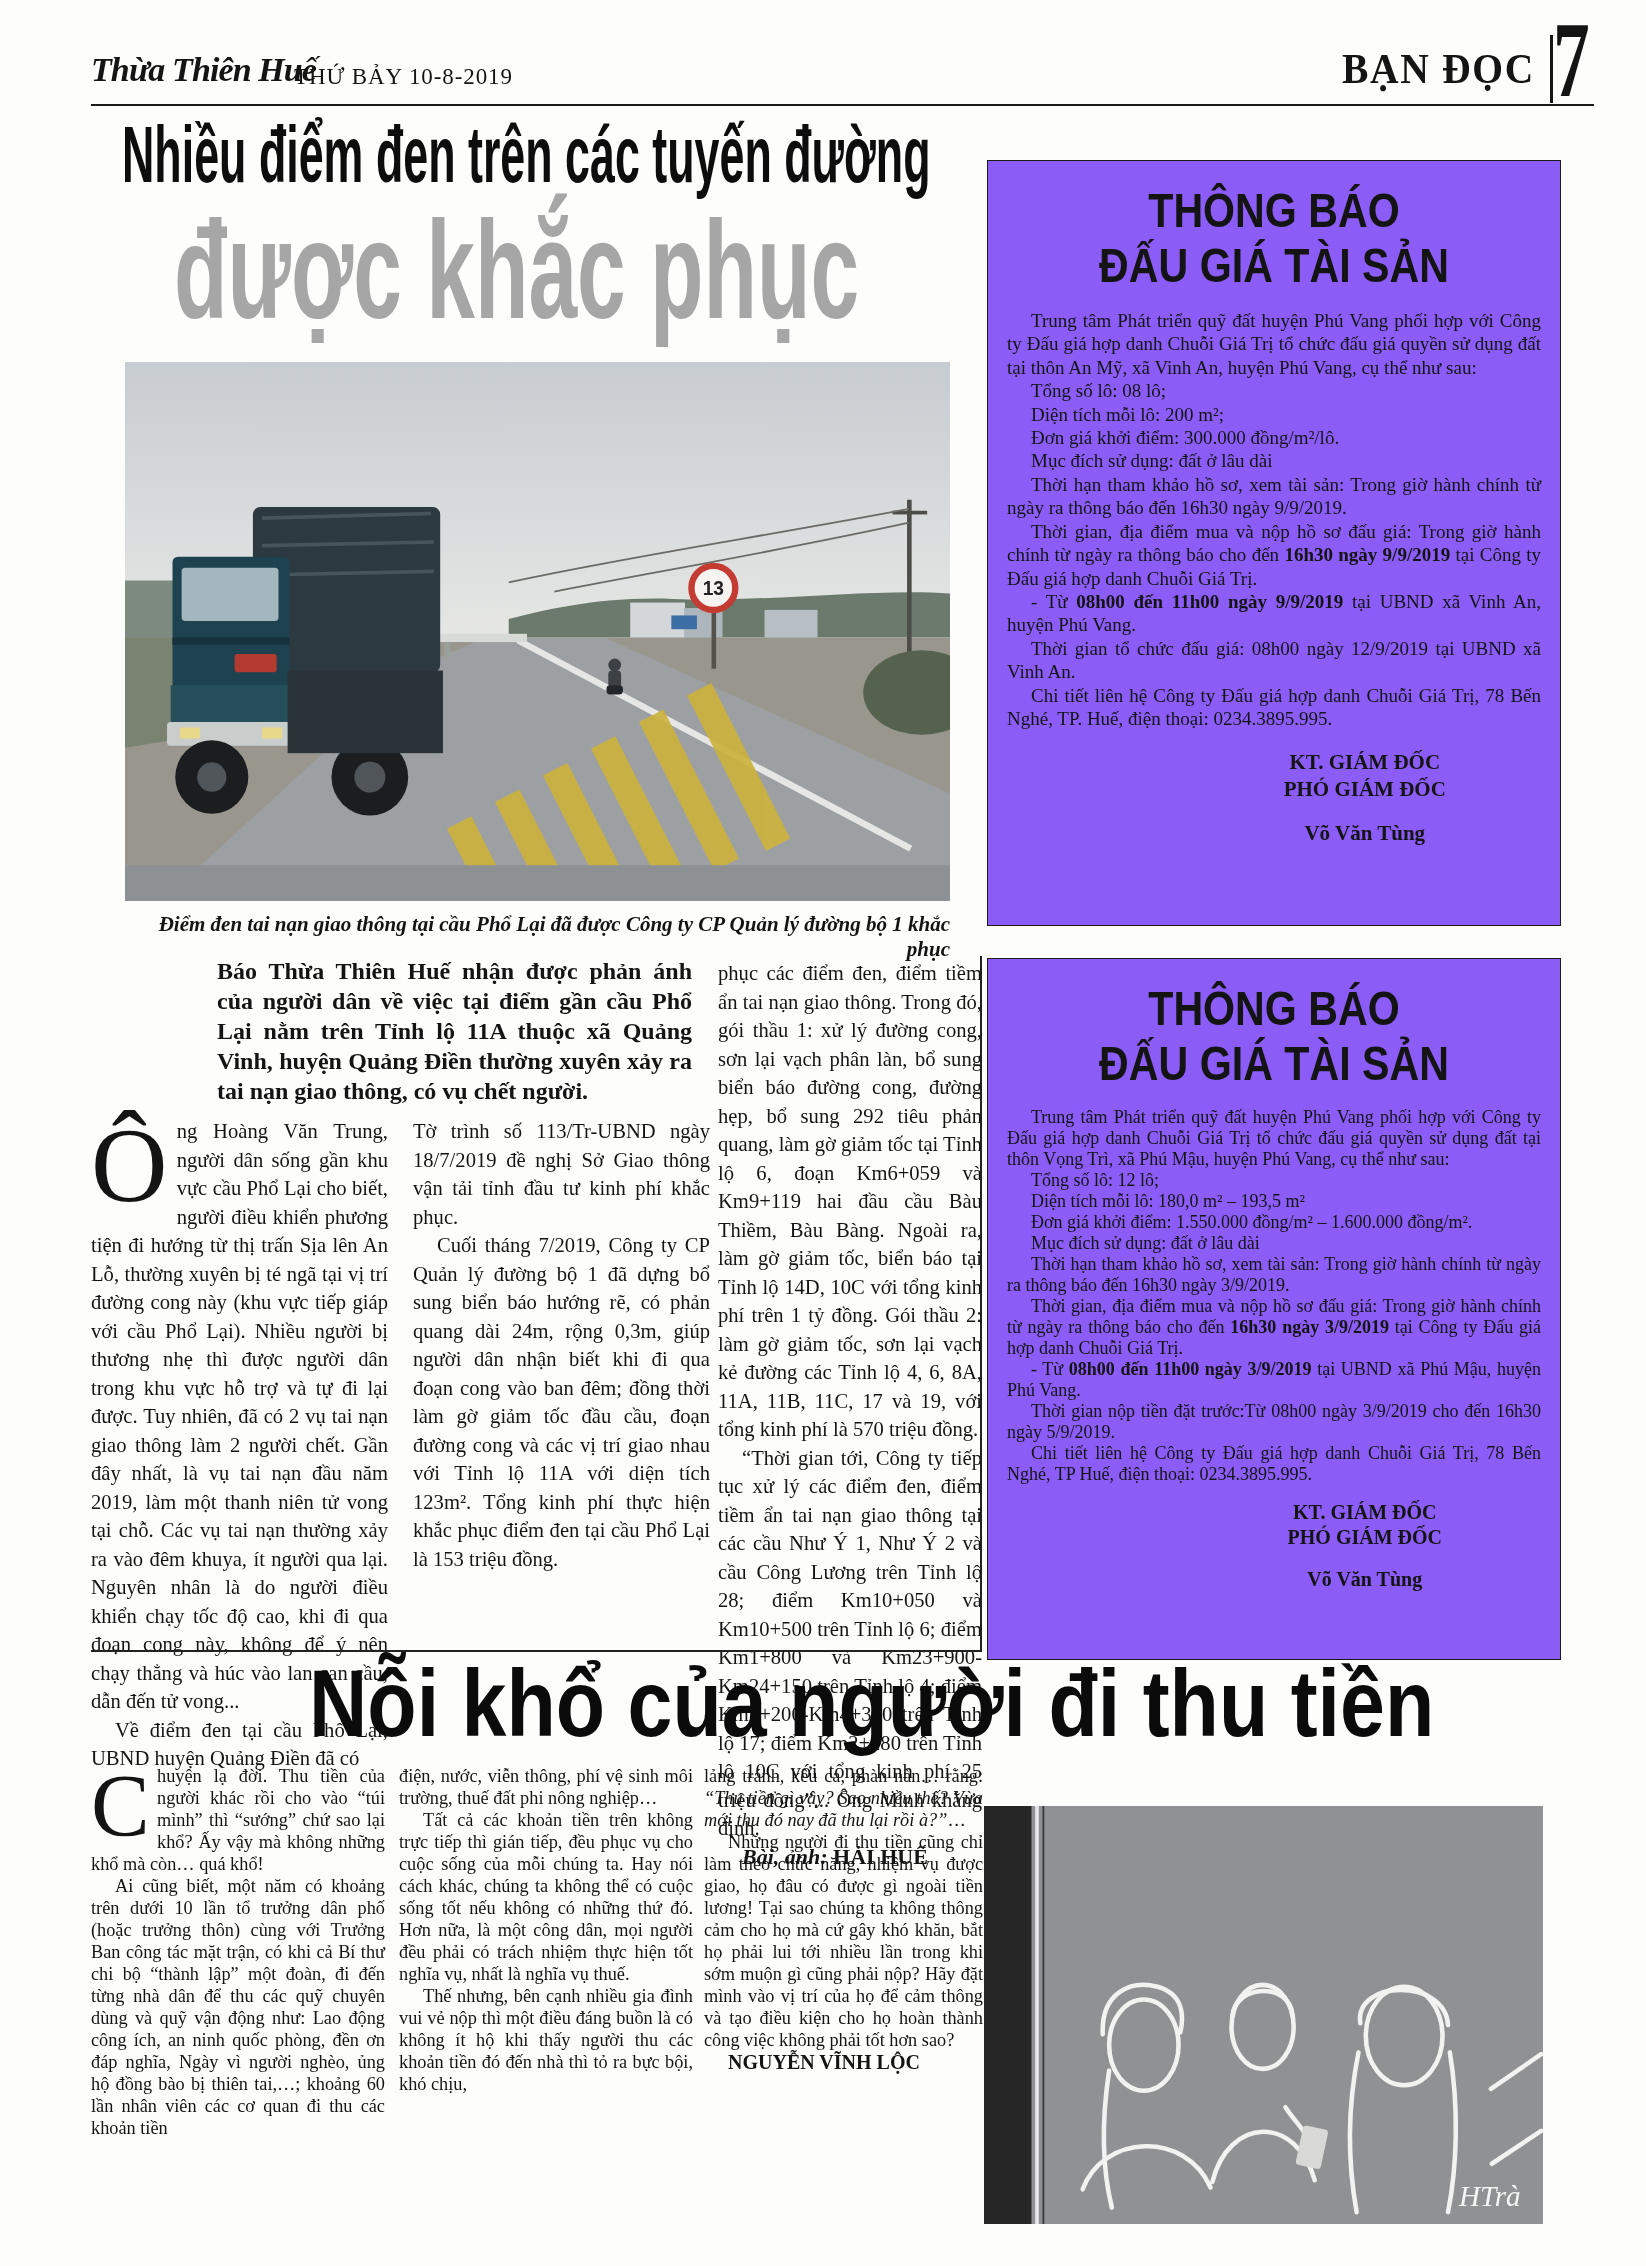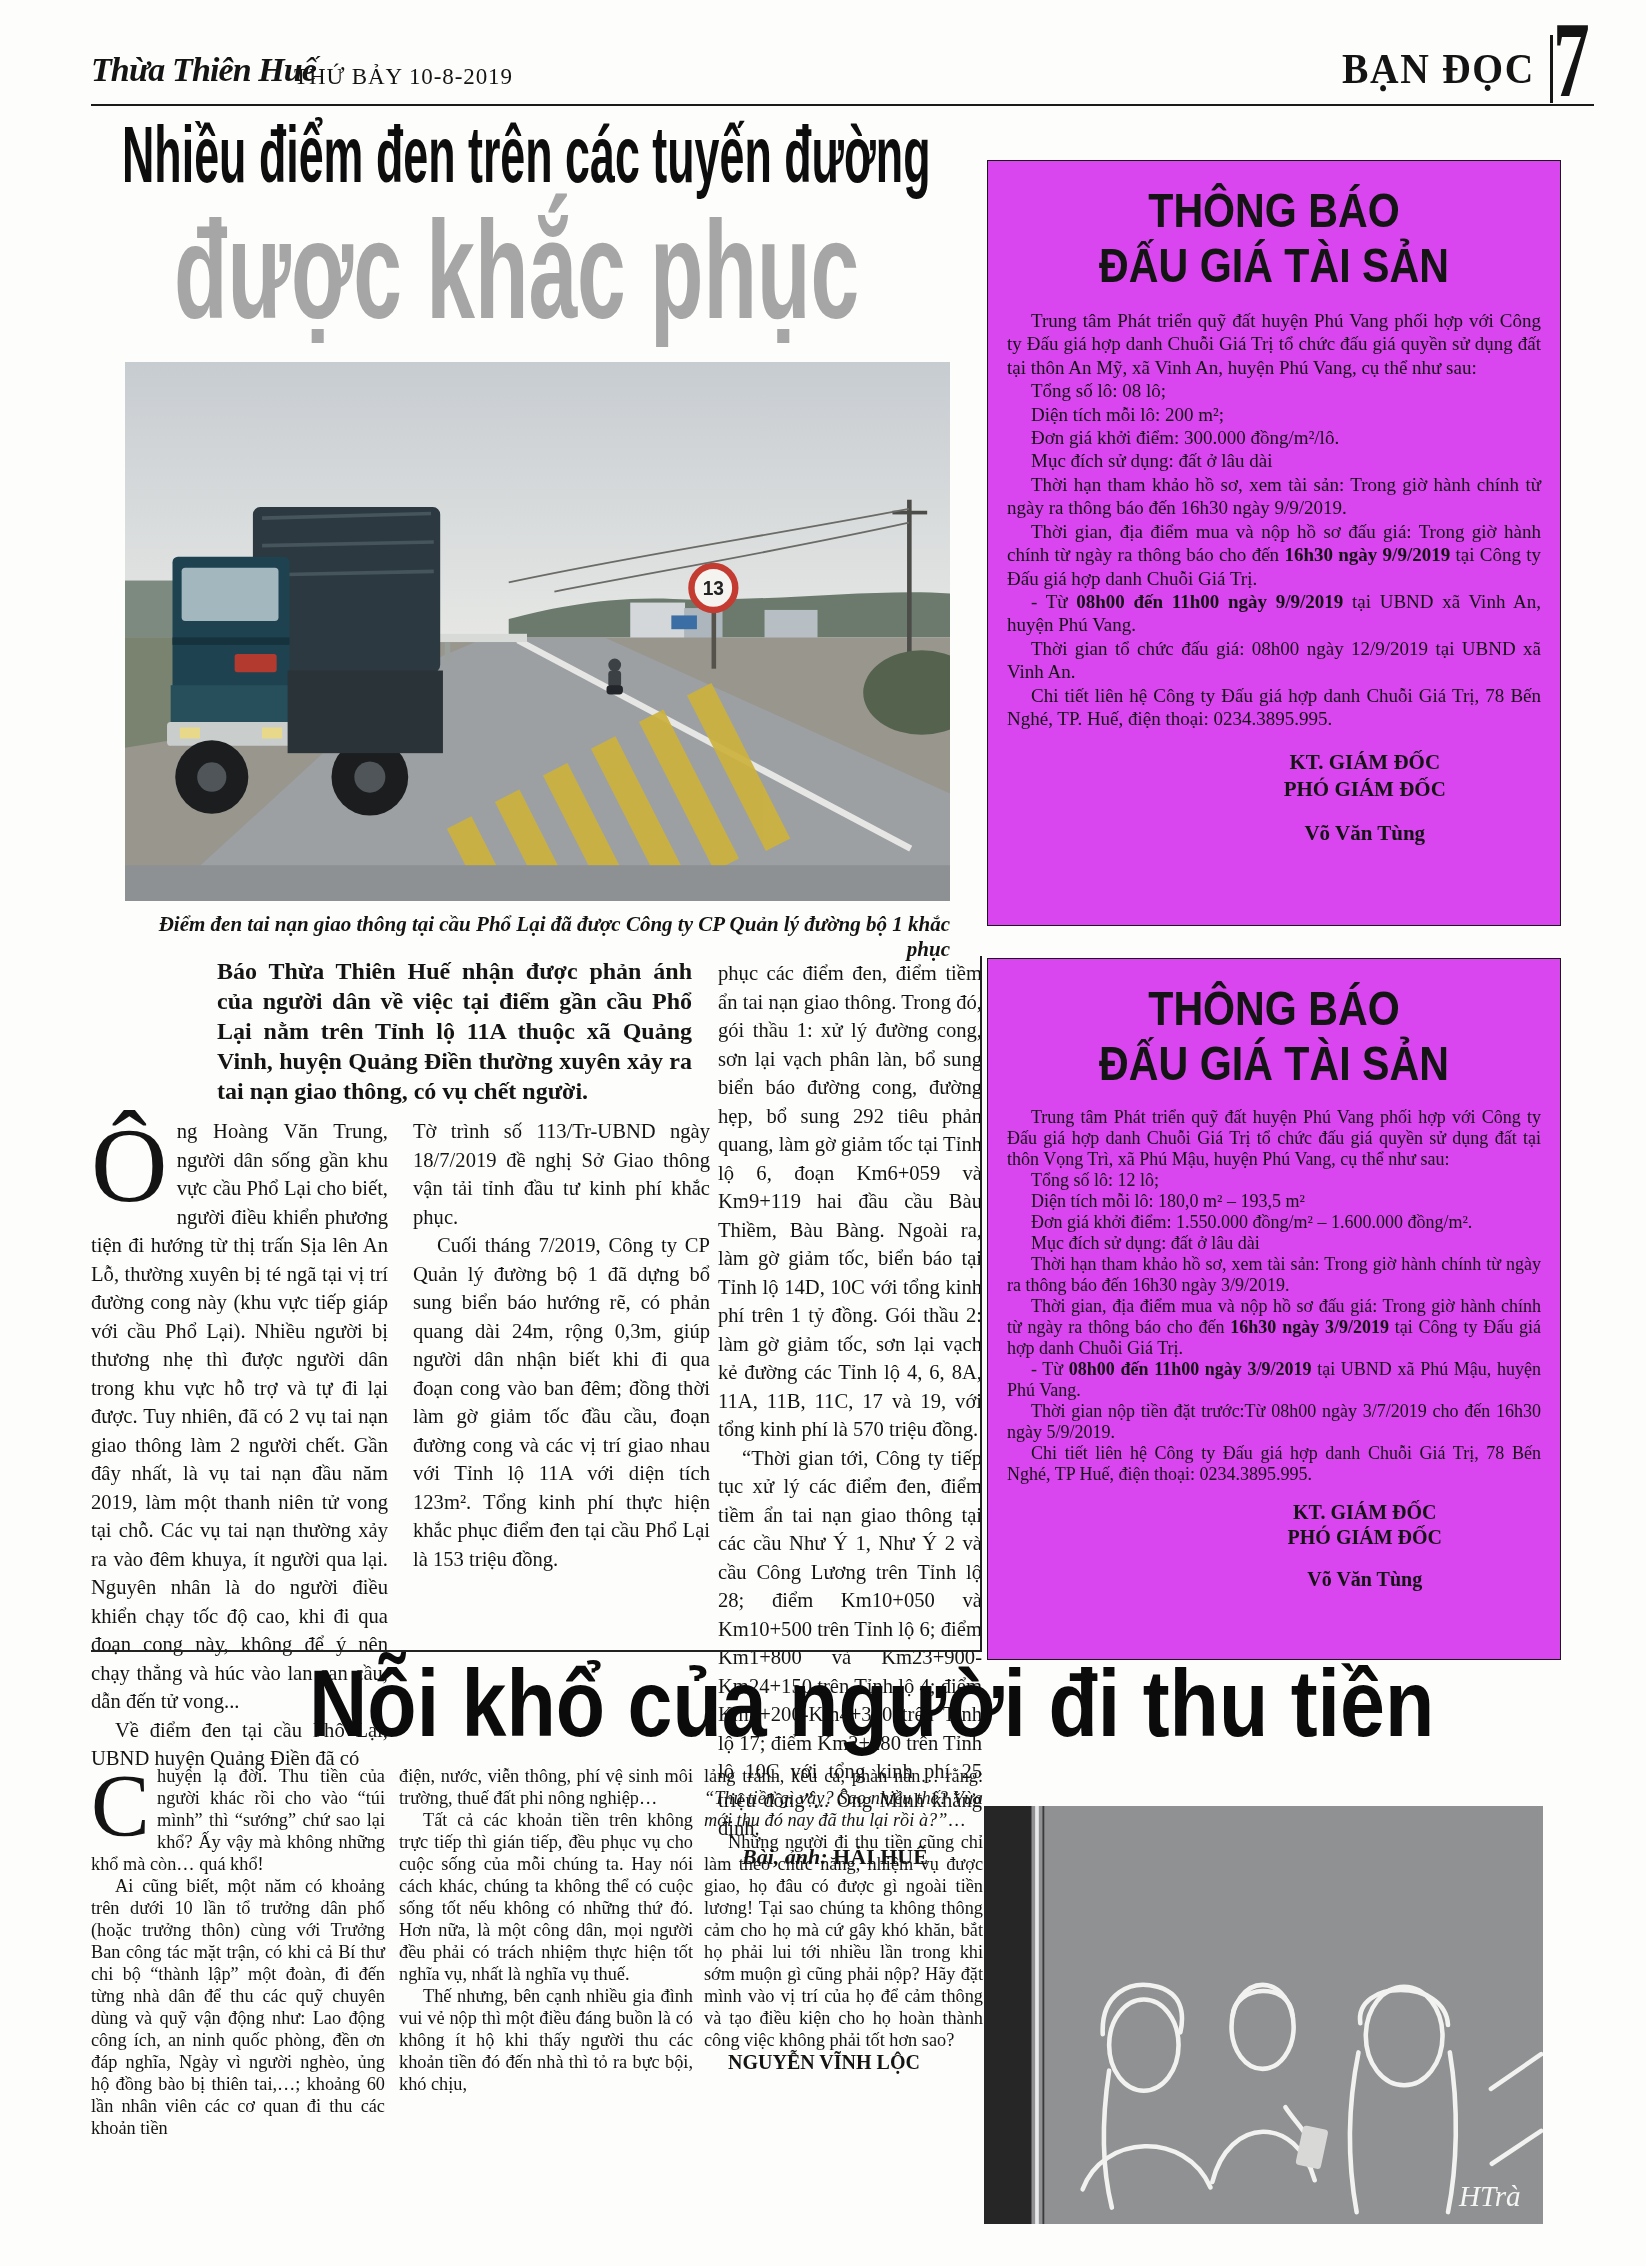--- a/index.html
+++ b/index.html
@@ -37,21 +37,21 @@
   .a1c3{left:718px;top:959px;width:264px;}
   .dropcap{float:left;font-weight:normal;font-size:106px;line-height:.8;padding:7.3px 9.1px 0 0;}
   .dropcap2{float:left;font-size:88px;line-height:.8;padding:5.5px 7.3px 0 0;}
   .byline{margin-top:12.8px;text-align:right;font-size:22px;text-indent:0;}
   .byline .lbl{font-weight:bold;font-style:italic;}
   .byline .nm{font-weight:bold;}
   .vrule{left:980px;top:956px;width:1.8px;height:694px;background:#222;}
   .midrule{left:91px;top:1650px;width:891px;height:1.8px;background:#222;}
 
   
-  .notice{border:1.8px solid #1a1a1a;padding:12.8px 19px 9.1px 19px;background:#d946ef;}
+  .notice{border:1.8px solid #1a1a1a;padding:12.8px 19px 9.1px 19px;background:#8b5cf6;}
   .notice1{left:987px;top:160px;width:534px;height:742px;}
   .notice2{left:987px;top:958px;width:534px;height:678px;}
   .ntitle{text-align:center;font-family:"Liberation Sans",sans-serif;font-weight:800;font-size:49px;line-height:1.12;
           transform:scaleX(.84);transform-origin:center top;margin:9.1px 0 16.4px 0;}
   .nbody1 p{font-size:19px;line-height:23.4px;}
   .nbody2 p{font-size:18px;line-height:21px;}
   .nsign{margin-left:38%;width:58%;text-align:center;font-weight:bold;}
   .notice1 .nsign{margin-top:18.3px;font-size:21px;line-height:27.4px;}
   .notice2 .nsign{margin-top:14.6px;font-size:20px;line-height:25.6px;}
   .nsign .nm{display:block;margin-top:16.4px;}
@@ -215,21 +215,21 @@
     </div>
     <div class="body-text nbody2">
         <p>Trung tâm Phát triển quỹ đất huyện Phú Vang phối hợp với Công ty Đấu giá hợp danh Chuỗi Giá Trị tổ chức đấu giá quyền sử dụng đất tại thôn Vọng Trì, xã Phú Mậu, huyện Phú Vang, cụ thể như sau:</p>
         <p>Tổng số lô: 12 lô;</p>
         <p>Diện tích mỗi lô: 180,0 m² – 193,5 m²</p>
         <p>Đơn giá khởi điểm: 1.550.000 đồng/m² – 1.600.000 đồng/m².</p>
         <p>Mục đích sử dụng: đất ở lâu dài</p>
         <p>Thời hạn tham khảo hồ sơ, xem tài sản: Trong giờ hành chính từ ngày ra thông báo đến 16h30 ngày 3/9/2019.</p>
         <p>Thời gian, địa điểm mua và nộp hồ sơ đấu giá: Trong giờ hành chính từ ngày ra thông báo cho đến <b>16h30 ngày 3/9/2019</b> tại Công ty Đấu giá hợp danh Chuỗi Giá Trị.</p>
         <p>- Từ <b>08h00 đến 11h00 ngày 3/9/2019</b> tại UBND xã Phú Mậu, huyện Phú Vang.</p>
-        <p>Thời gian nộp tiền đặt trước:Từ 08h00 ngày 3/7/2019 cho đến 16h30 ngày 5/9/2019.</p>
+        <p>Thời gian nộp tiền đặt trước:Từ 08h00 ngày 3/9/2019 cho đến 16h30 ngày 5/9/2019.</p>
         <p>Chi tiết liên hệ Công ty Đấu giá hợp danh Chuỗi Giá Trị, 78 Bến Nghé, TP Huế, điện thoại: 0234.3895.995.</p>
       </div>
     <div class="nsign">
       <div>KT. GIÁM ĐỐC</div>
       <div>PHÓ GIÁM ĐỐC</div>
       <span class="nm">Võ Văn Tùng</span>
     </div>
   </div>
 
   <div class="abs h2line">Nỗi khổ của người đi thu tiền</div>

